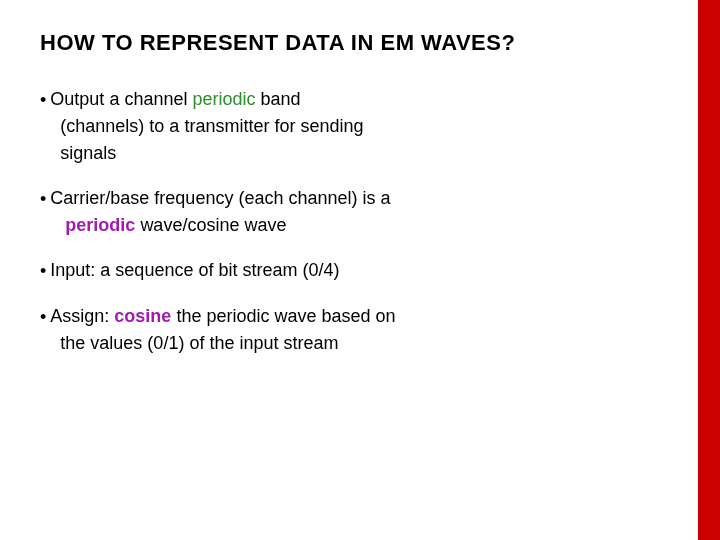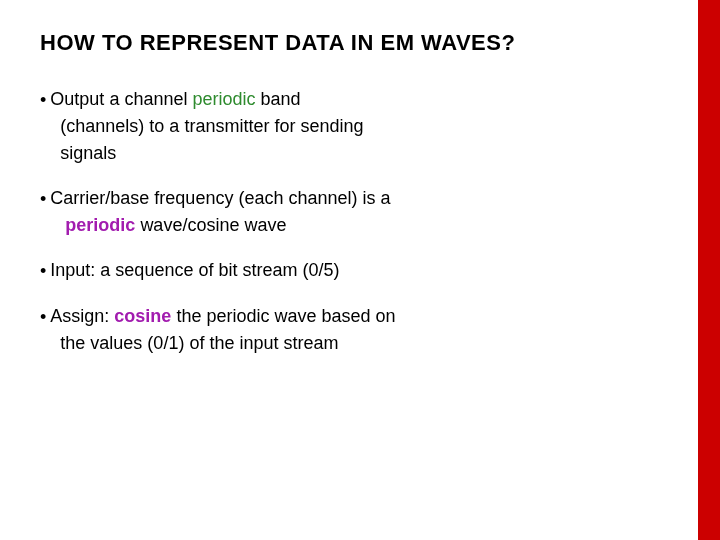--- a/index.html
+++ b/index.html
@@ -112,21 +112,21 @@
       <span class="bullet-text">
         <span>Carrier/base frequency (each channel) is a<br>&nbsp;&nbsp;</span>
         <span class="highlight-red">periodic</span>
         <span> wave/cosine wave</span>
       </span>
     </div>
 
     <div class="bullet-item">
       <span class="bullet-dot">•</span>
       <span class="bullet-text">
-        <span>Input: a sequence of bit stream (0/5)</span>
+        <span>Input: a sequence of bit stream (0/4)</span>
       </span>
     </div>
 
     <div class="bullet-item">
       <span class="bullet-dot">•</span>
       <span class="bullet-text">
         <span>Assign: </span>
         <span class="highlight-red">cosine</span>
         <span> the periodic wave based on<br>&nbsp;&nbsp;the values (0/1) of the input stream</span>
       </span>

